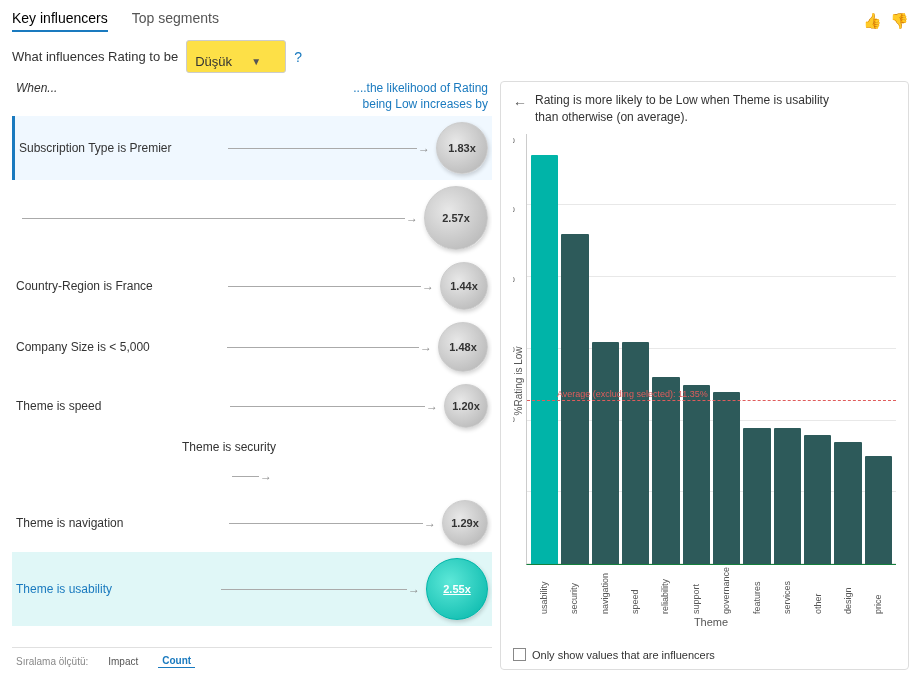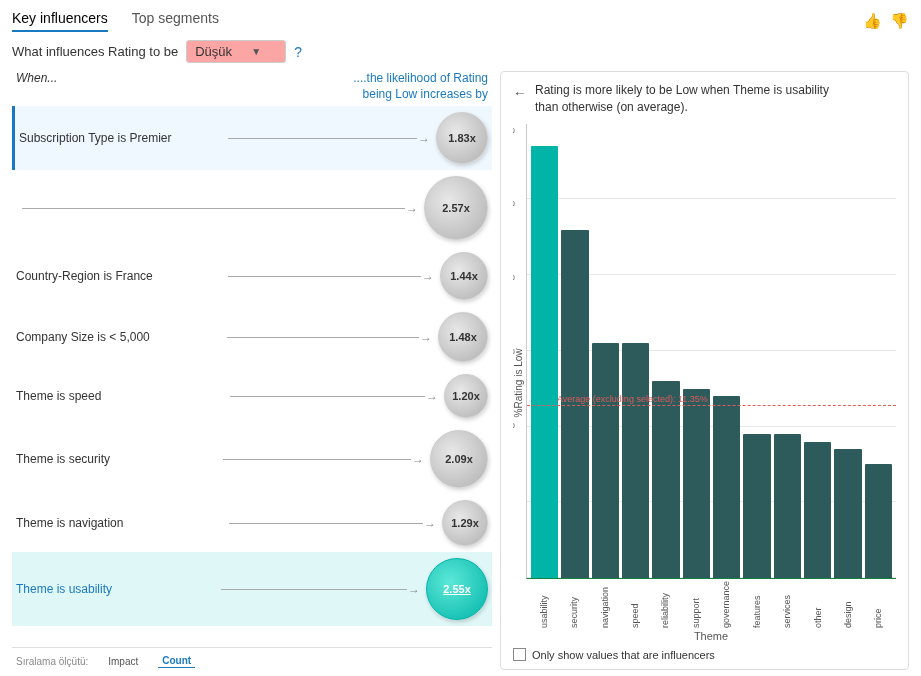--- a/index.html
+++ b/index.html
@@ -4,21 +4,21 @@
   <style>
     * { box-sizing: border-box; margin: 0; padding: 0; }
     body { font-family: 'Segoe UI', Arial, sans-serif; background: #f5f5f5; width: 921px; height: 676px; overflow: hidden; font-size: 12px; color: #333; }
     .container { width: 921px; height: 676px; background: #fff; display: flex; flex-direction: column; padding: 10px 12px 6px 12px; }
     .header { display: flex; align-items: center; justify-content: space-between; margin-bottom: 8px; }
     .tabs { display: flex; gap: 24px; }
     .tab { font-size: 14px; font-weight: 500; color: #555; cursor: pointer; padding-bottom: 4px; }
     .tab.active { color: #000; border-bottom: 2px solid #1a7abf; }
     .header-icons { display: flex; gap: 8px; color: #999; font-size: 16px; }
     .subtitle-row { display: flex; align-items: center; gap: 8px; margin-bottom: 8px; font-size: 13px; color: #333; }
-    .dropdown { border: 1px solid #ccc; padding: 3px 24px 3px 8px; border-radius: 3px; font-size: 13px; background: #fca5a5; position: relative; cursor: pointer; display: flex; align-items: center; min-width: 100px; justify-content: space-between; }
+    .dropdown { border: 1px solid #ccc; padding: 13px 24px 3px 8px; border-radius: 3px; font-size: 13px; background: #fde047; position: relative; cursor: pointer; display: flex; align-items: center; min-width: 100px; justify-content: space-between; }
     .dropdown span.arrow { font-size: 10px; color: #555; margin-left: 8px; }
     .help-icon { color: #1a7abf; font-size: 14px; cursor: pointer; }
     .main-area { display: flex; flex: 1; gap: 8px; overflow: hidden; }
     
     .left-panel { width: 480px; display: flex; flex-direction: column; overflow: hidden; }
     .col-headers { display: flex; justify-content: space-between; align-items: flex-start; margin-bottom: 4px; padding: 0 4px; }
     .col-when { font-size: 12px; color: #333; font-style: italic; }
     .col-likelihood { font-size: 12px; color: #1a7abf; text-align: right; max-width: 140px; line-height: 1.3; }
     .influencer-list { flex: 1; overflow-y: auto; overflow-x: hidden; }
     .influencer-item { display: flex; align-items: center; padding: 6px 4px; min-height: 56px; position: relative; }
@@ -53,21 +53,21 @@
     .bar-group { display: flex; flex-direction: column; align-items: center; flex: 1; height: 100%; justify-content: flex-end; }
     .bar { width: 100%; border-radius: 1px 1px 0 0; }
     .bar.teal { background: #00b4a8; }
     .bar.dark { background: #2d5a5a; }
     .avg-line { position: absolute; width: 100%; border-top: 1px dashed #e05c5c; left: 0; }
     .avg-label { position: absolute; font-size: 9px; color: #e05c5c; white-space: nowrap; }
     .x-axis-labels { display: flex; gap: 3px; padding: 2px 4px 0 4px; }
     .x-label-wrap { flex: 1; display: flex; justify-content: center; }
     .x-label { font-size: 9px; color: #555; writing-mode: vertical-rl; transform: rotate(180deg); white-space: nowrap; }
     .x-axis-title { text-align: center; font-size: 11px; color: #555; margin-top: 2px; }
-    .checkbox-row { display: flex; align-items: center; gap: 6px; margin-top: 6px; font-size: 11px; color: #333; }
+    .checkbox-row { display: flex; align-items: center; gap: 6px; margin-top: 20px; font-size: 11px; color: #333; }
     .checkbox-box { width: 13px; height: 13px; border: 1px solid #888; background: #fff; display: inline-block; flex-shrink: 0; }
   </style>
 </head>
 <body>
 
 <div class="container">
 
   <div class="header">
     <div class="tabs">
       <div class="tab active">Key influencers</div>
@@ -144,28 +144,25 @@
           <span class="item-label">Theme is speed</span>
           <div class="arrow-line">
             <div class="line"></div>
             <span class="arrow-tip">→</span>
           </div>
           <div class="bubble" style="width:44px;height:44px;">
             <span>1.20x</span>
           </div>
         </div>
 
-        <div class="influencer-item" style="min-height:60px;">
+        <div class="influencer-item" style="min-height:60px;flex-direction:column;">
           <span class="item-label">Theme is security</span>
           <div class="arrow-line">
             <div class="line"></div>
             <span class="arrow-tip">→</span>
-          </div>
-          <div class="bubble" style="width:58px;height:58px;">
-            <span>2.09x</span>
           </div>
         </div>
 
         <div class="influencer-item" style="min-height:50px;">
           <span class="item-label">Theme is navigation</span>
           <div class="arrow-line">
             <div class="line"></div>
             <span class="arrow-tip">→</span>
           </div>
           <div class="bubble" style="width:46px;height:46px;">

